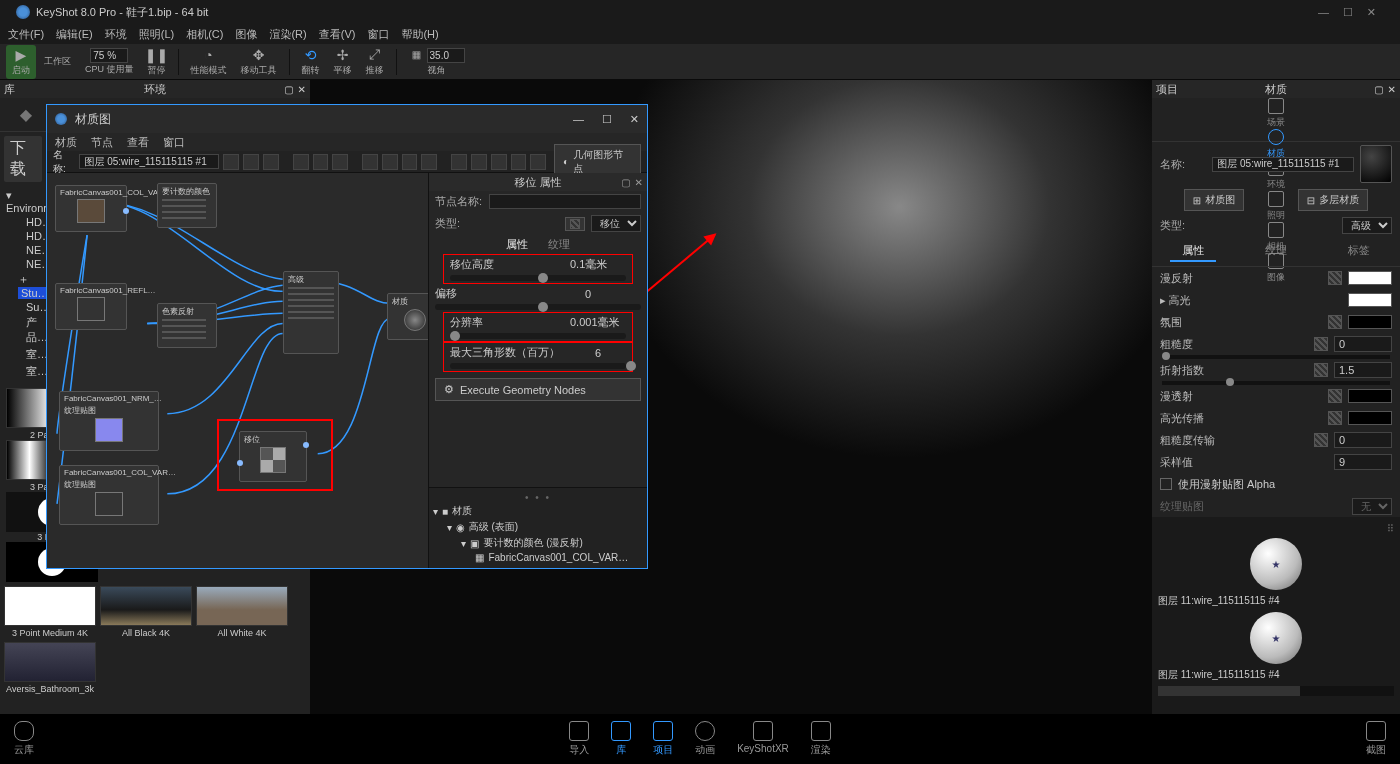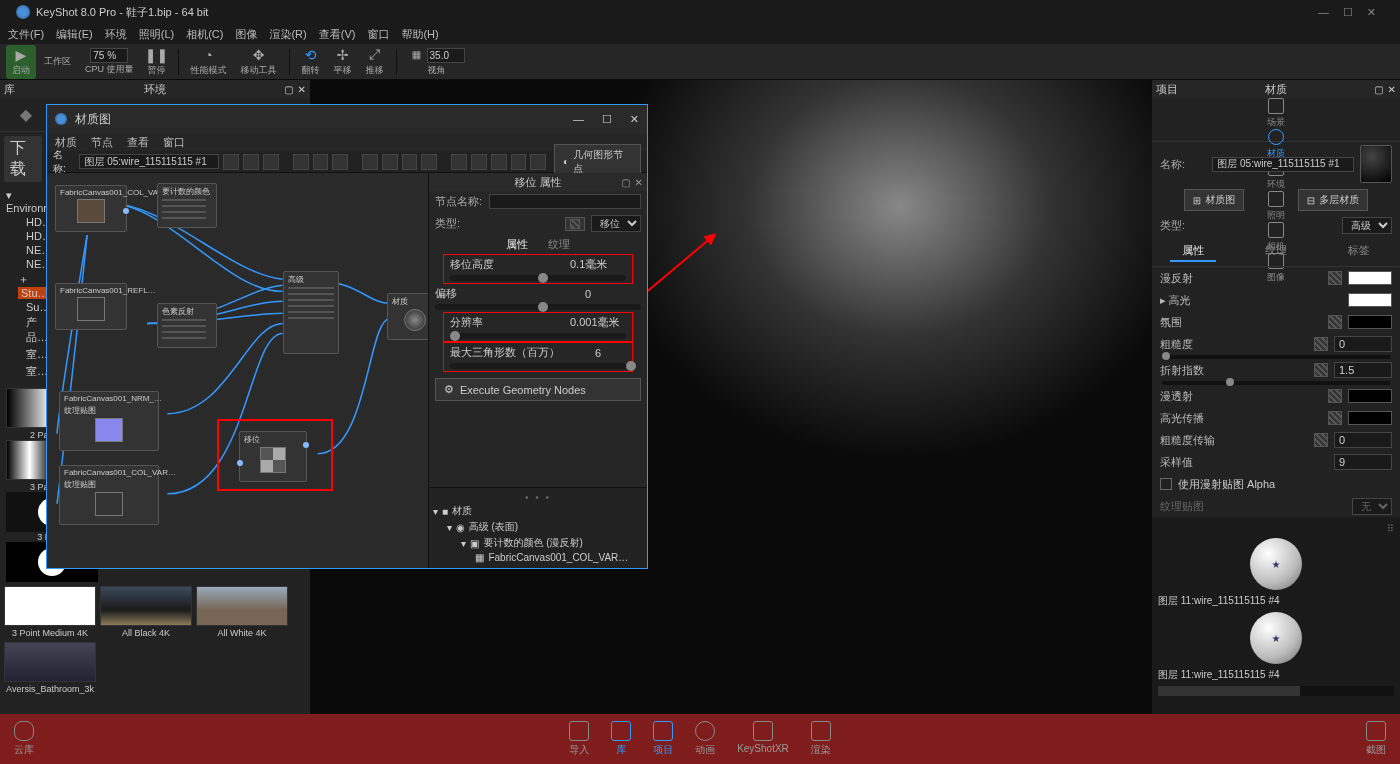--- a/index.html
+++ b/index.html
@@ -56,21 +56,21 @@
 .prop-row { display: flex; align-items: center; padding: 2px 8px; gap: 6px; height: 22px; }
 .prop-row .lbl { flex: 1; color: #bbb; }
 .prop-row .valbox { width: 58px; background: #1a1a1a; border: 1px solid #444; padding: 1px 4px; text-align: left; }
 .swatch { width: 44px; height: 14px; border: 1px solid #555; }
 .tex-ico { width: 14px; height: 14px; background: linear-gradient(45deg,#555 25%,#333 25%,#333 50%,#555 50%,#555 75%,#333 75%); background-size: 6px 6px; border:1px solid #555; }
 .cb { width: 12px; height: 12px; border: 1px solid #666; display: inline-block; }
 .cb.checked::after { content: '✓'; color: #3399ff; font-size: 10px; position: relative; top: -2px; }
 .preview-area { flex: 1; background: #1a1a1a; padding: 6px; overflow: hidden; }
 .ball { width: 52px; height: 52px; border-radius: 50%; background: radial-gradient(circle at 35% 30%, #fff, #bbb 60%, #666); margin: 4px auto; position:relative; }
 .ball::after{ content:'★'; position:absolute; left:50%; top:50%; transform:translate(-50%,-50%); color:#336; font-size:10px;}
-.bottom-bar { position: absolute; bottom: 0; left: 0; right: 0; height: 50px; background: #7f1d1d; display: flex; align-items: center; justify-content: space-between; padding: 0 14px; }
+.bottom-bar { position: absolute; bottom: 0; left: 0; right: 0; height: 50px; background: #000000; display: flex; align-items: center; justify-content: space-between; padding: 0 14px; }
 .bottom-center { display: flex; gap: 22px; }
 .bb-btn { display: flex; flex-direction: column; align-items: center; font-size: 10px; color: #999; cursor: pointer; gap: 2px; }
 .bb-btn .ico { width: 20px; height: 20px; border: 1.5px solid #888; border-radius: 3px; }
 .bb-btn.active { color: #3399ff; }
 .bb-btn.active .ico { border-color: #3399ff; }
 
 
 .dialog { position: absolute; left: 46px; top: 104px; width: 602px; height: 465px; background: #262626; border: 1px solid #3399ff; z-index: 50; display: flex; flex-direction: column; }
 .dlg-title { height: 28px; background: #2a2a2a; display: flex; align-items: center; padding: 0 8px; gap: 8px; }
 .dlg-title .ttl { flex: 1; font-size: 12px; }
@@ -206,21 +206,21 @@
       <div style="width:46px;">
         <div class="search-row">
             <span class="btn">下载</span>
           </div>
         <div class="tree">
           <div class="tree-item">▾ <span>Environments</span></div>
           <div class="tree-item child">HD…</div>
           <div class="tree-item child">HD…</div>
           <div class="tree-item child">NE…</div>
           <div class="tree-item child">NE…</div>
-          <div class="tree-item add">＋ <span style="background:#c2410c;padding:0 3px">Stu…</span></div>
+          <div class="tree-item add">＋ <span style="background:#1d4ed8;padding:0 3px">Stu…</span></div>
           <div class="tree-item child">Su…</div>
           <div class="tree-item child">产品…</div>
           <div class="tree-item child">室…</div>
           <div class="tree-item child">室…</div>
         </div>
       </div>
     </div>
     <div style="margin-top:6px">
       <div style="display:flex;gap:6px;padding:0 6px">
         <div class="thumb">

